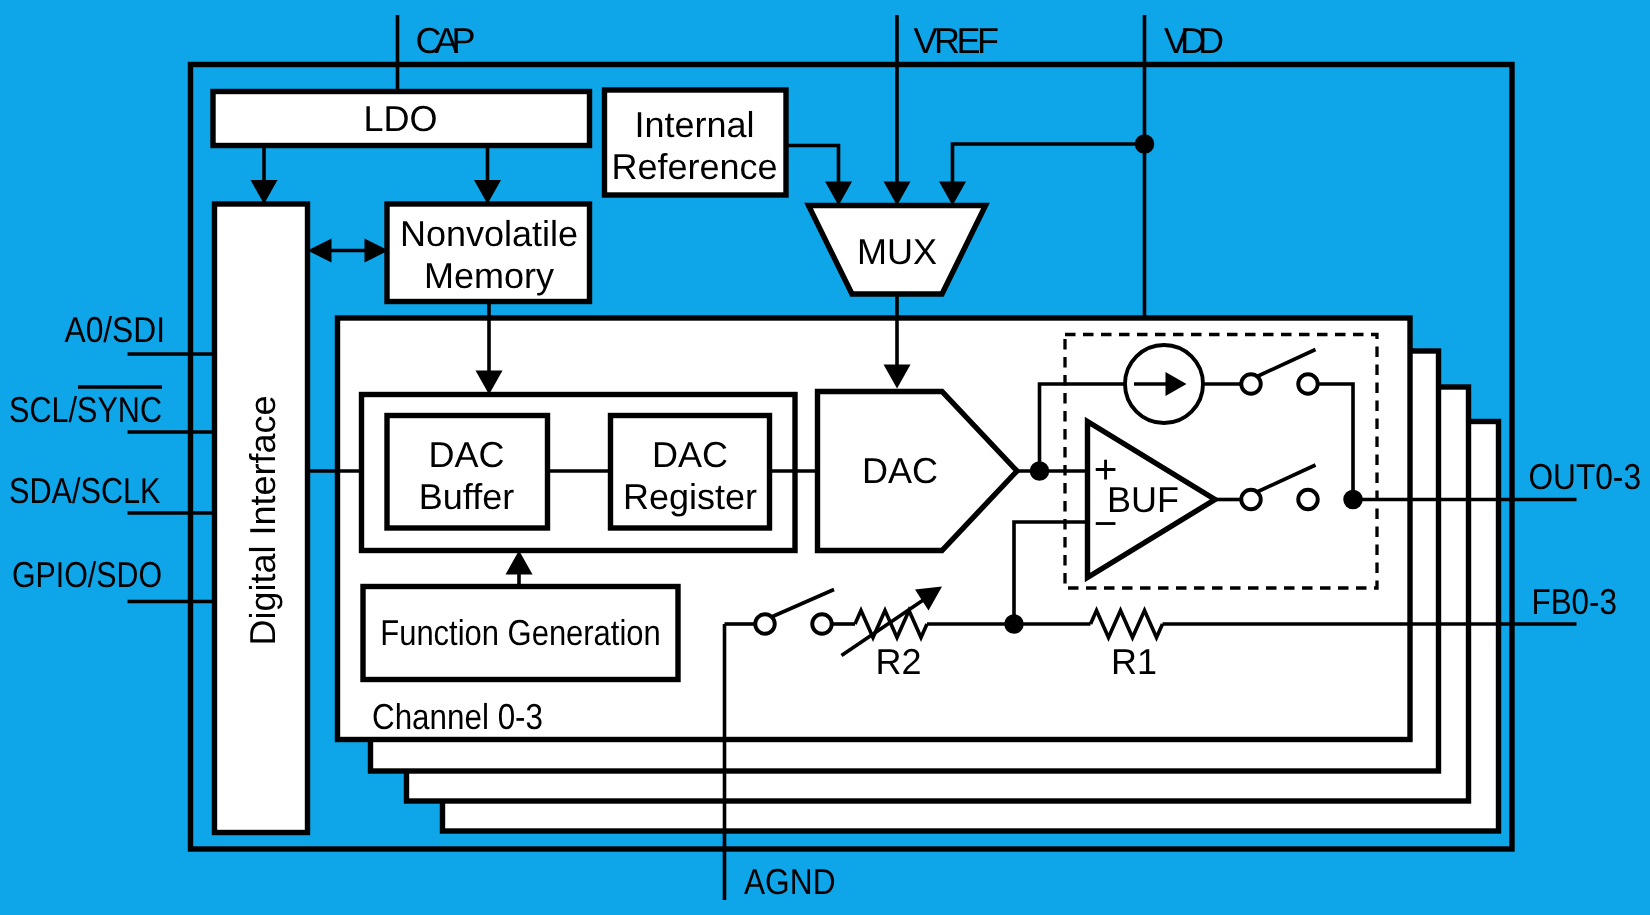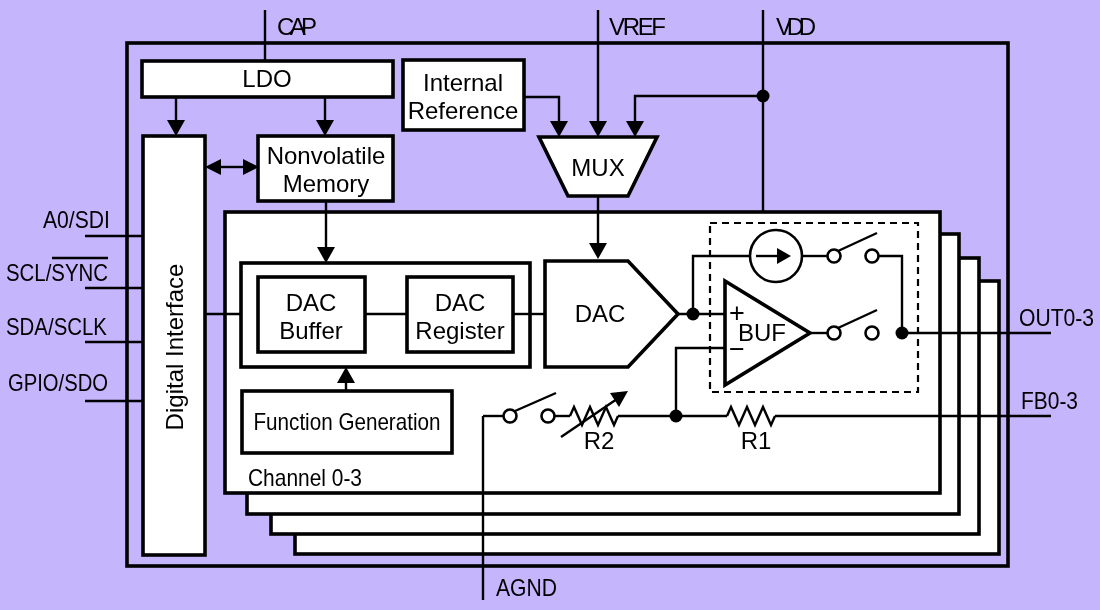--- a/index.html
+++ b/index.html
@@ -1,16 +1,16 @@
 <!DOCTYPE html>
 <html><head>
 <meta charset="utf-8">
 <style>
   html,body{margin:0;padding:0;background:#ffffff;}
-  .stage{width:1100px;height:610px;background:#c4b5fd;position:relative;overflow:hidden;}
+  .stage{width:1100px;height:610px;background:#0ea5e9;position:relative;overflow:hidden;}
   svg{display:block;}
   text{font-family:"Liberation Sans","DejaVu Sans",sans-serif;font-size:24px;fill:#000;}
   .tm{text-anchor:middle;}
   .sign{font-size:27px;}
   .thick{fill:#ffffff;stroke:#000000;stroke-width:3.6;}
   .thickn{fill:none;stroke:#000000;stroke-width:3.6;}
   .wire{fill:none;stroke:#000000;stroke-width:2.4;}
   .dash{fill:none;stroke:#000000;stroke-width:2.2;stroke-dasharray:7 5;}
   .head{fill:#000000;stroke:none;}
   .dot{fill:#000000;stroke:none;}

